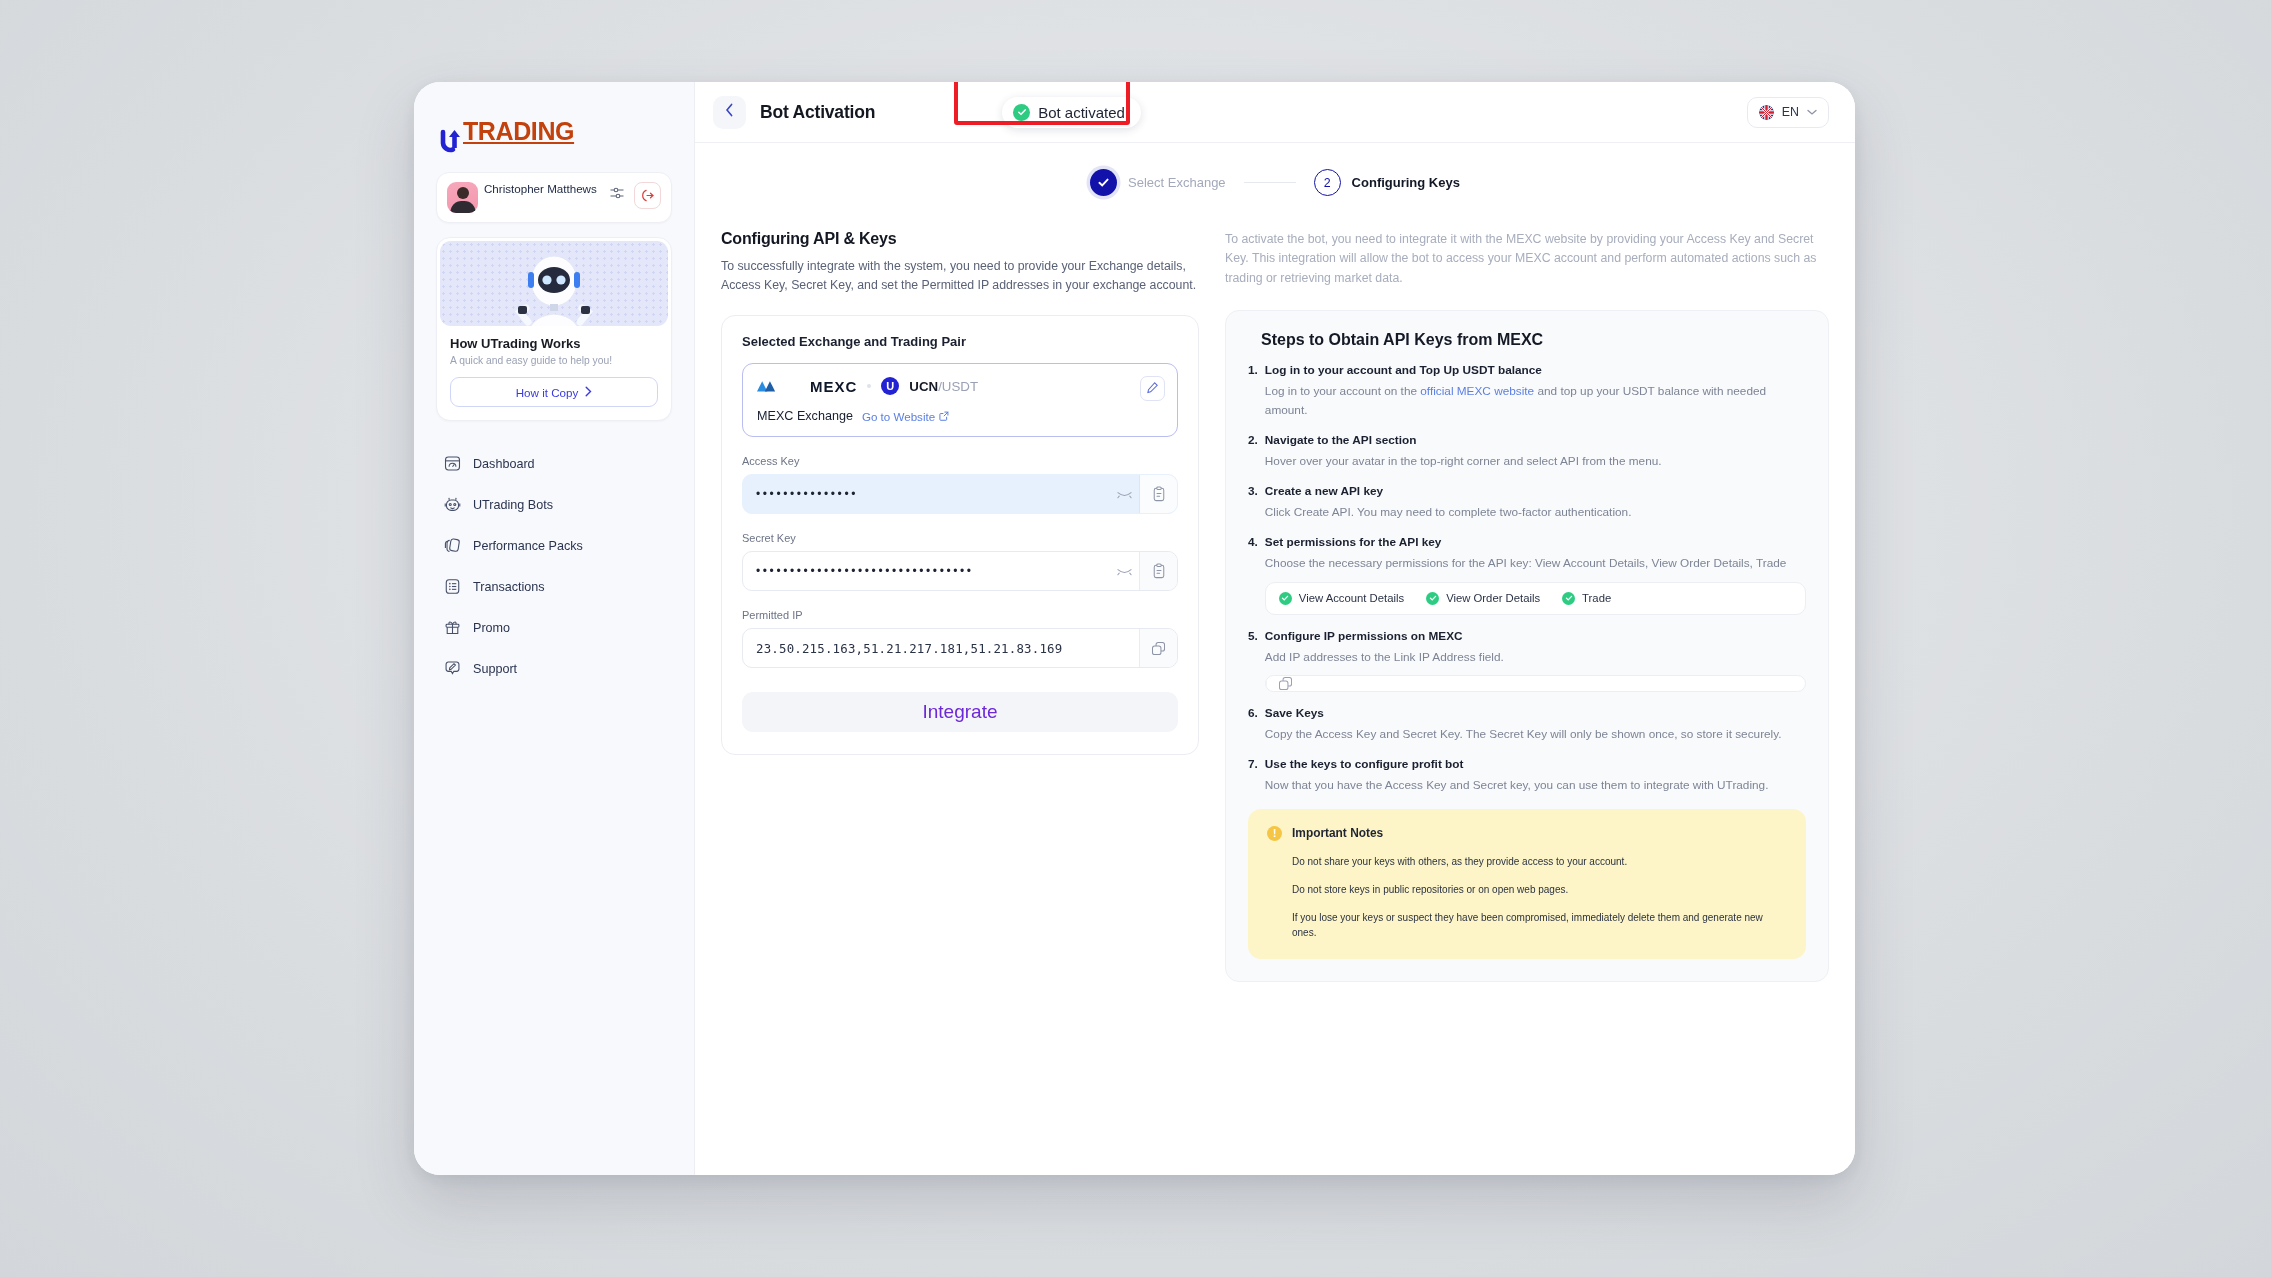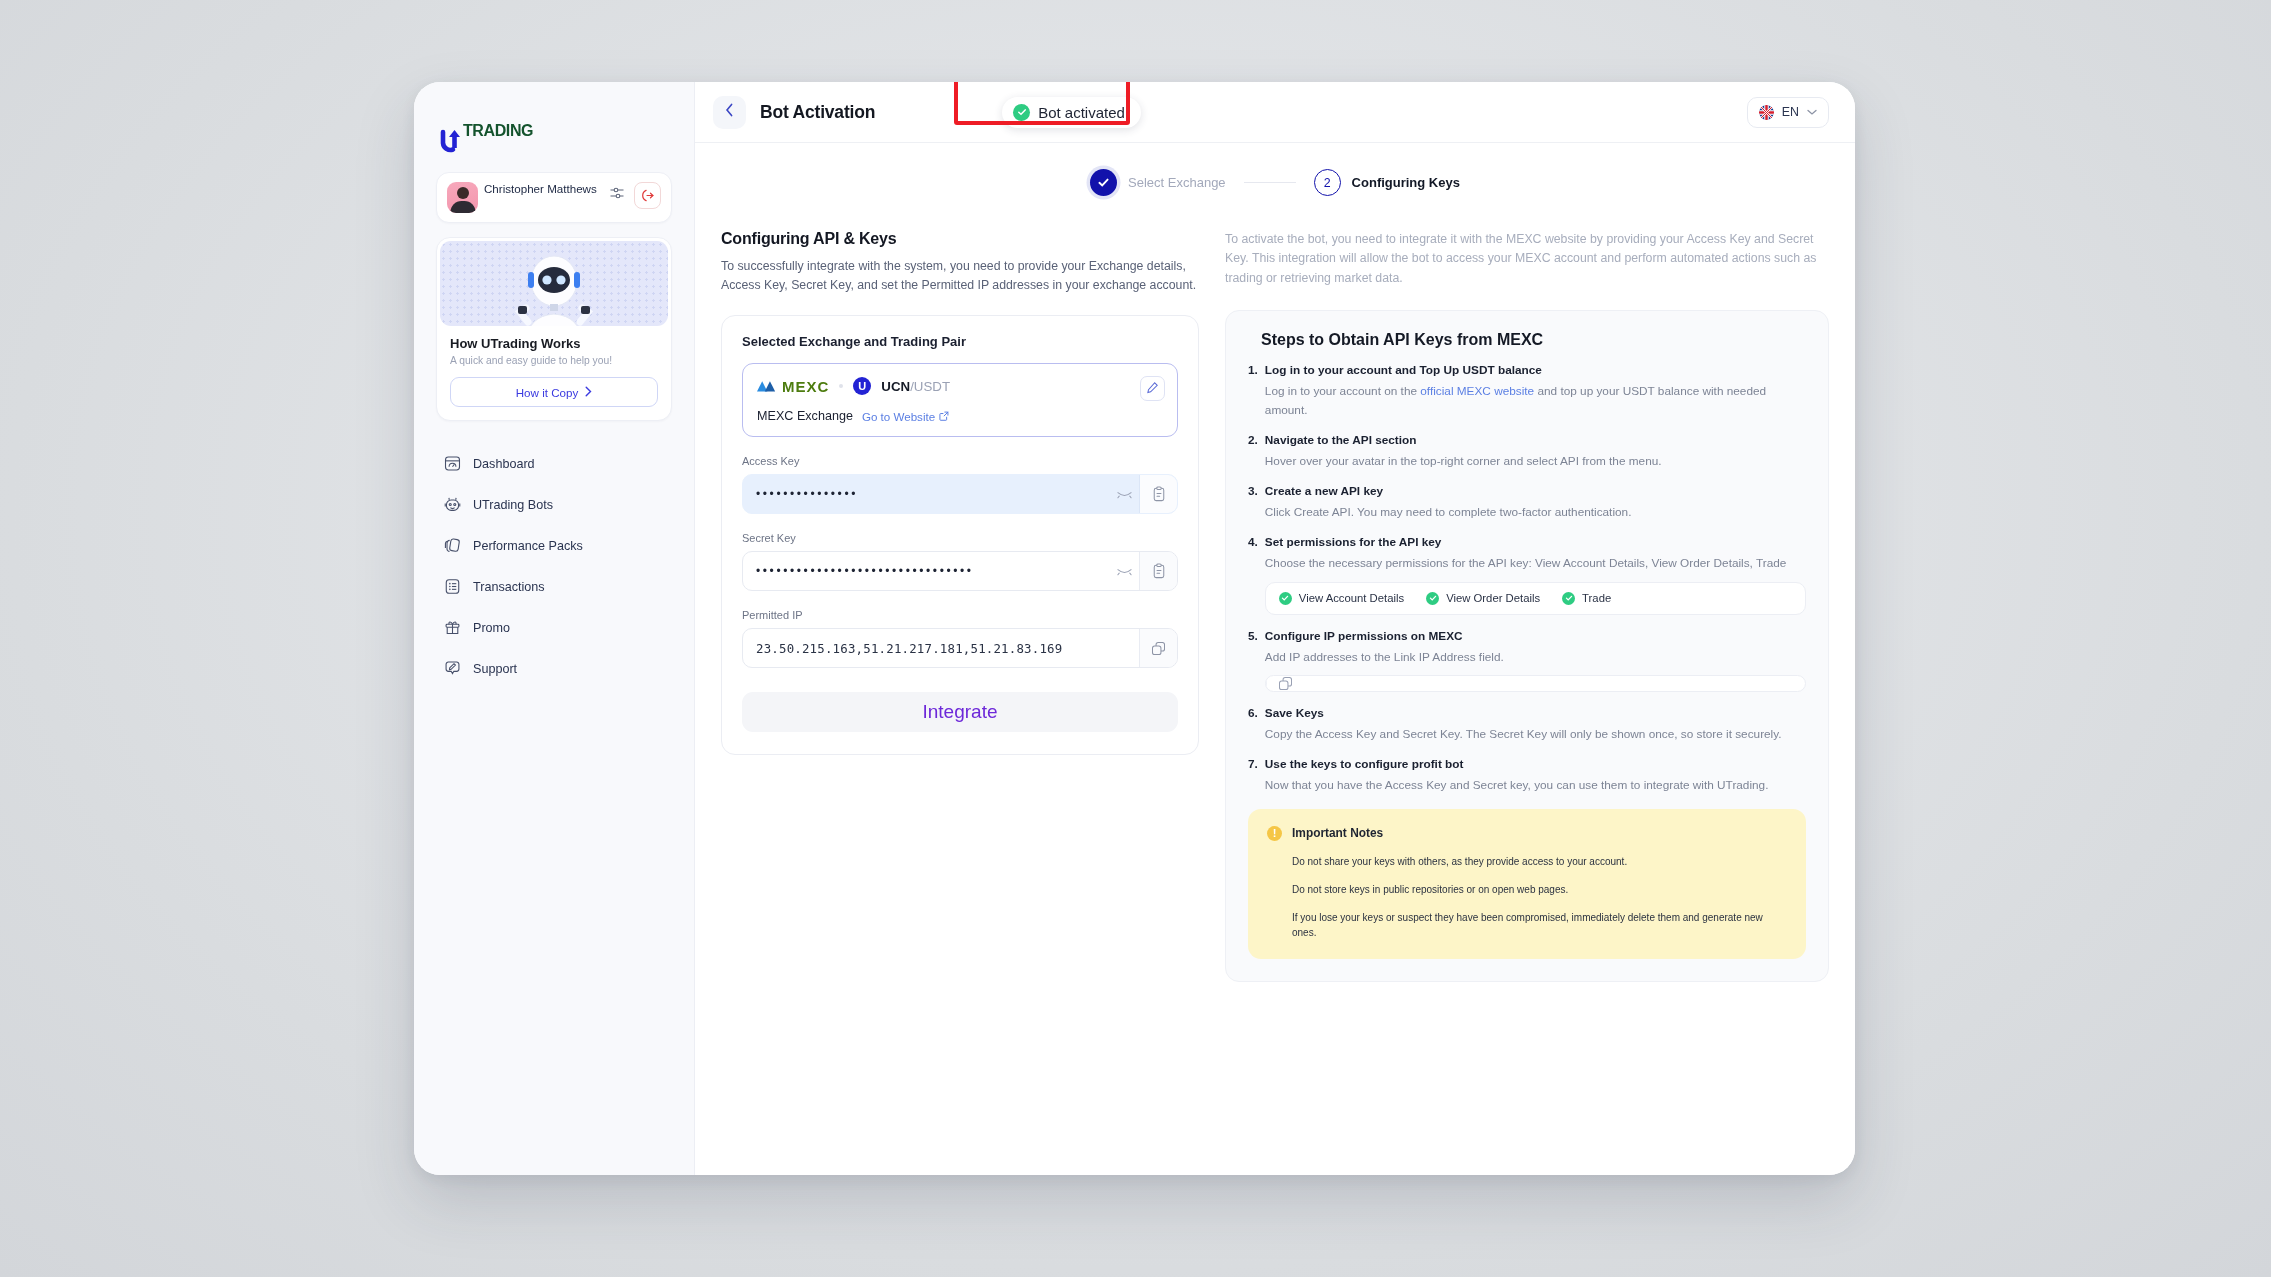--- a/index.html
+++ b/index.html
@@ -30,21 +30,21 @@
     width: 281px; height: 100%;
     background: #f8f9fc;
     border-right: 1px solid #eceef4;
     padding: 24px 22px 0 22px;
     display: flex; flex-direction: column;
   }
   .brand { display: flex; align-items: center; gap: 2px; padding: 6px 4px 0 4px; height: 44px; }
   .brand-u { font-size: 27px; font-weight: 700; color: #2323d4; line-height: 1; letter-spacing: -1px;
              position: relative; display: inline-block; width: 21px; }
   .brand-u svg { position: absolute; left: 0; top: -3px; }
-  .brand-txt { font-size: 16px; font-weight: 700; color: #14532d; letter-spacing: -.4px; }
+  .brand-txt { font-size: 25px; font-weight: 700; color: #c2410c; letter-spacing: -.4px; text-decoration: underline; }
 
   .user-card {
     margin-top: 22px;
     background: #fff; border: 1px solid #edeff5; border-radius: 13px;
     padding: 9px 10px; display: flex; align-items: flex-start; gap: 6px;
     box-shadow: 0 1px 2px rgba(30,40,70,.03);
   }
   .avatar {
     width: 31px; height: 31px; border-radius: 9px; flex: 0 0 31px;
     background: linear-gradient(170deg,#f7a8bb 0%,#f395ad 100%);
@@ -157,21 +157,21 @@
     padding: 18px 20px 22px 20px;
   }
   .box-label { font-size: 13px; font-weight: 700; color: #1b2030; }
 
   .exchange-box {
     margin-top: 14px; border: 1px solid #b9bdf0; border-radius: 11px;
     padding: 13px 14px; position: relative;
   }
   .exch-row { display: flex; align-items: center; gap: 10px; }
   .mexc-logo { display: flex; align-items: center; gap: 6px; }
-  .mexc-word { font-size: 15px; font-weight: 700; color: #4d7c0f; letter-spacing: 1px; }
+  .mexc-word { font-size: 15px; font-weight: 700; color: #0f172a; letter-spacing: 1px; margin-left: 28px; }
   .sep-dot { width: 4px; height: 4px; border-radius: 50%; background: #dfe2ea; }
   .pair-badge { width: 18px; height: 18px; border-radius: 50%; background: #2323d4;
                 display: flex; align-items: center; justify-content: center; flex: 0 0 18px;
                 color: #fff; font-size: 11px; font-weight: 700; }
   .pair-txt { font-size: 13.3px; font-weight: 700; color: #161b27; }
   .pair-txt .quote { color: #9aa1b4; font-weight: 400; }
   .edit-btn {
     position: absolute; right: 12px; top: 12px; width: 25px; height: 25px;
     border: 1px solid #dfe3f4; border-radius: 7px; background: #fff;
     display: flex; align-items: center; justify-content: center;

